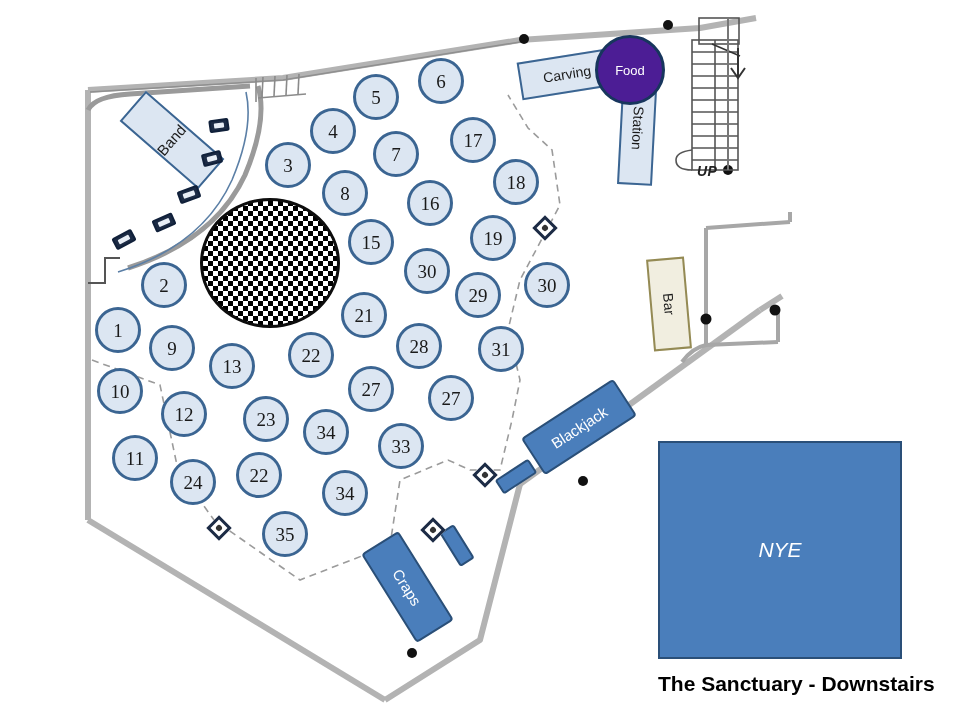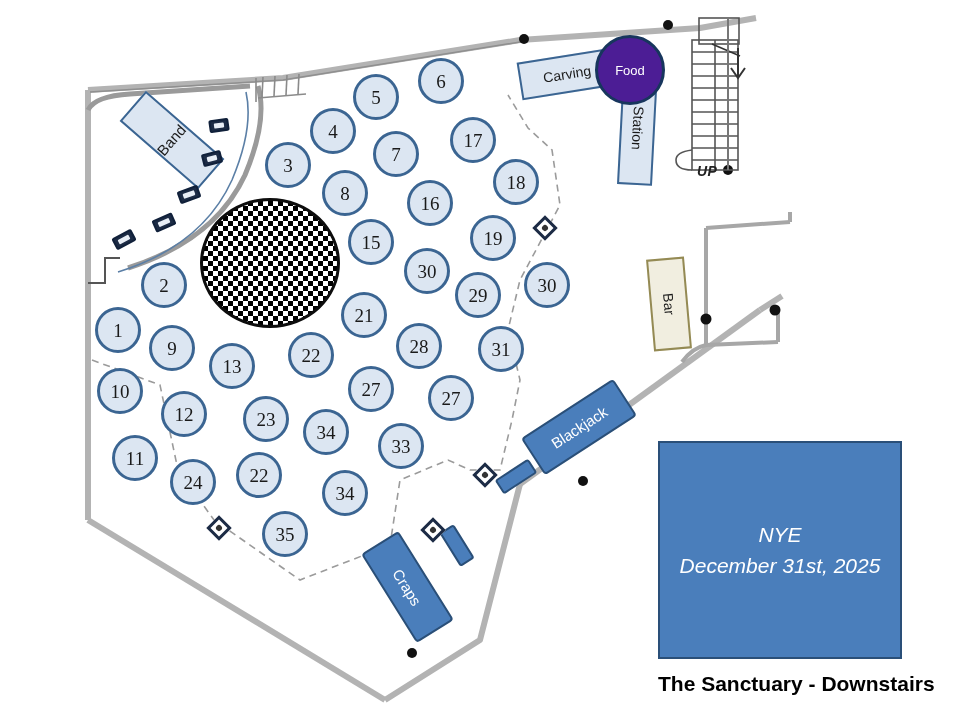--- a/index.html
+++ b/index.html
@@ -360,17 +360,16 @@
       <div class="table-dot" style="left: 428px; top: 375px; width: 46px; height: 46px;">27</div>
       <div class="table-dot" style="left: 378px; top: 423px; width: 46px; height: 46px;">33</div>
       <div class="table-dot" style="left: 322px; top: 470px; width: 46px; height: 46px;">34</div>
       <div class="table-dot" style="left: 262px; top: 511px; width: 46px; height: 46px;">35</div>
     </div>
 
   <div id="stair-up-label" style="left:697px; top:163px;font-style:italic;">UP</div>
 
   <div id="legend-box" style="left:658px; top:441px; width:244px; height:218px;">
     <div>NYE</div>
-    <div>December 31st, 2025</div>
   </div>
   <div id="legend-caption" style="left:658px; top:672px;">The Sanctuary - Downstairs</div>
 
 </div>
 
 </body></html>

